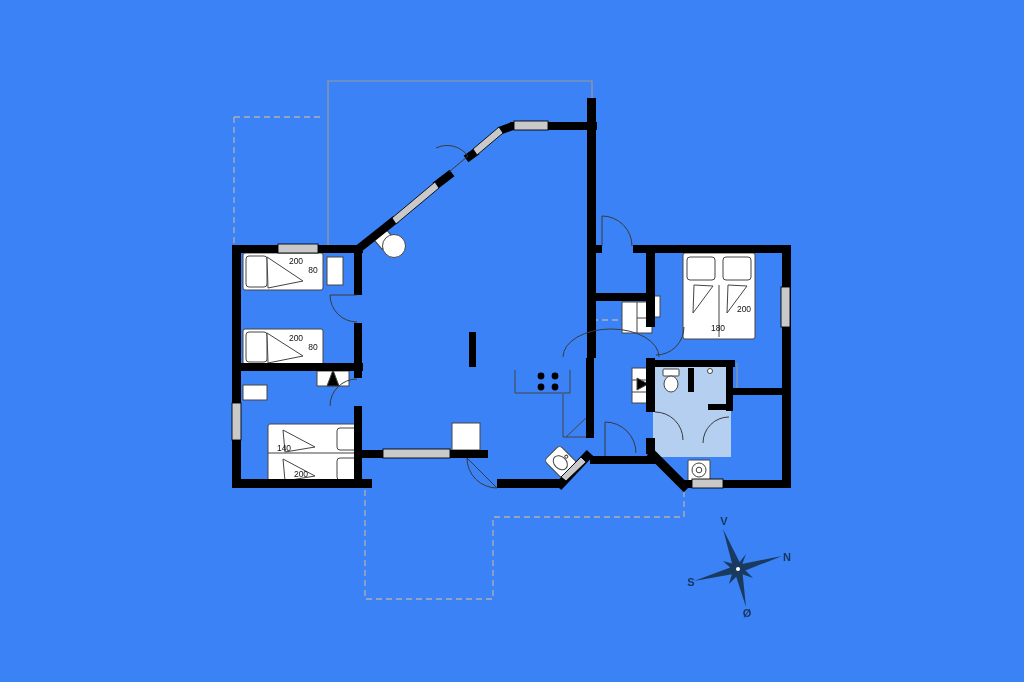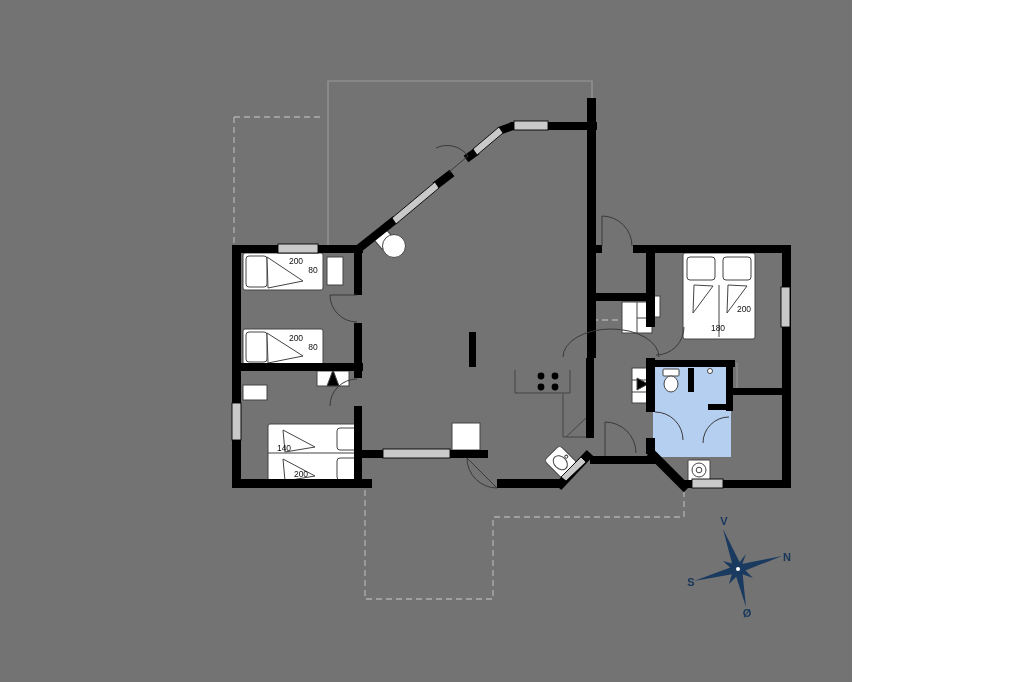--- a/index.html
+++ b/index.html
@@ -1,16 +1,16 @@
 <!DOCTYPE html>
 <html><head>
 <meta charset="utf-8">
 <style>
   html,body{margin:0;padding:0;background:#ffffff;font-family:"Liberation Sans",sans-serif;}
-  .canvas{position:relative;width:852px;height:682px;background:#737373;overflow:hidden;}
+  .canvas{position:relative;width:1024px;height:682px;background:#3b82f6;overflow:hidden;}
   svg{display:block;}
   svg text{font-family:"Liberation Sans",sans-serif;}
   .bedlabel{font-size:8.5px;fill:#111111;}
   .compasslabel{font-size:11px;font-weight:600;fill:#16365c;}
 </style>
 </head>
 <body>
 
 <div class="canvas">
 <svg width="1024" height="682" viewBox="0 0 1024 682">

